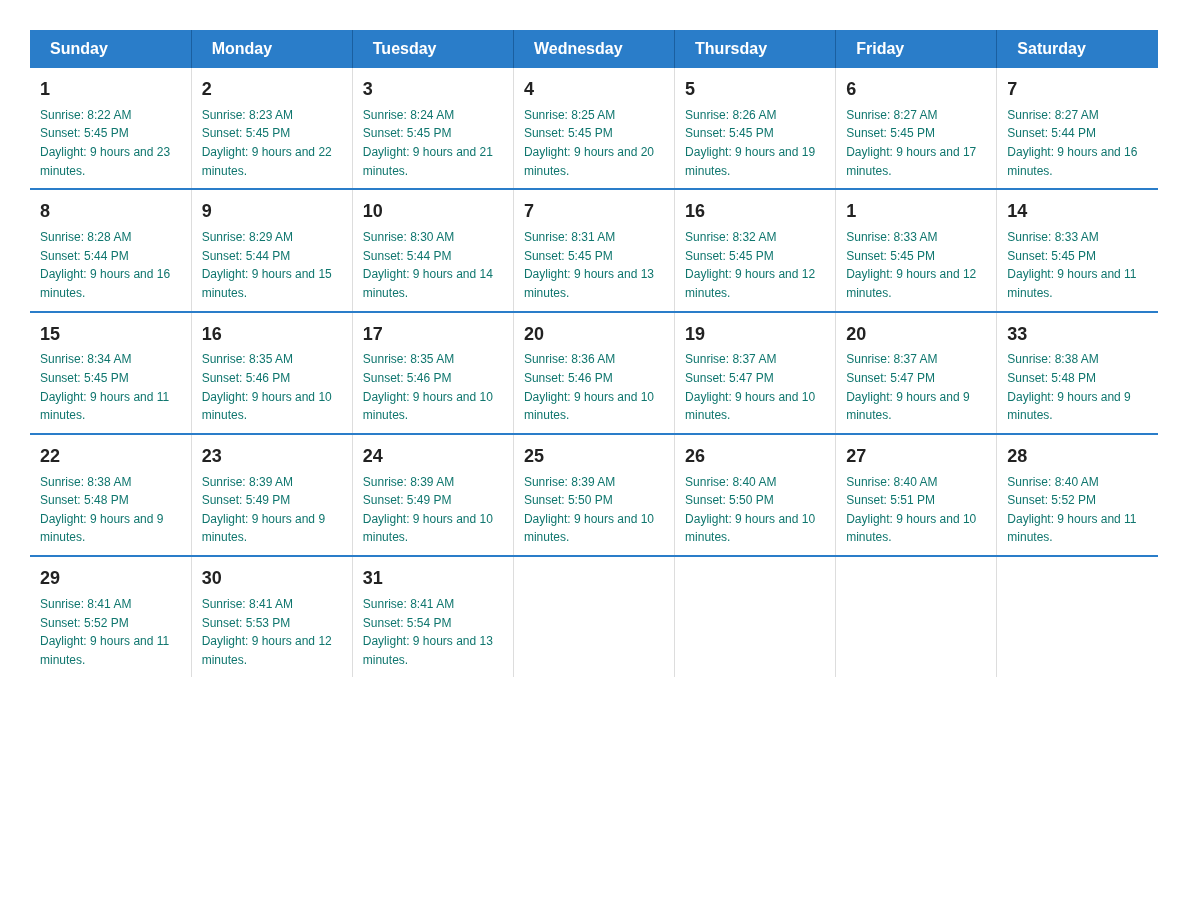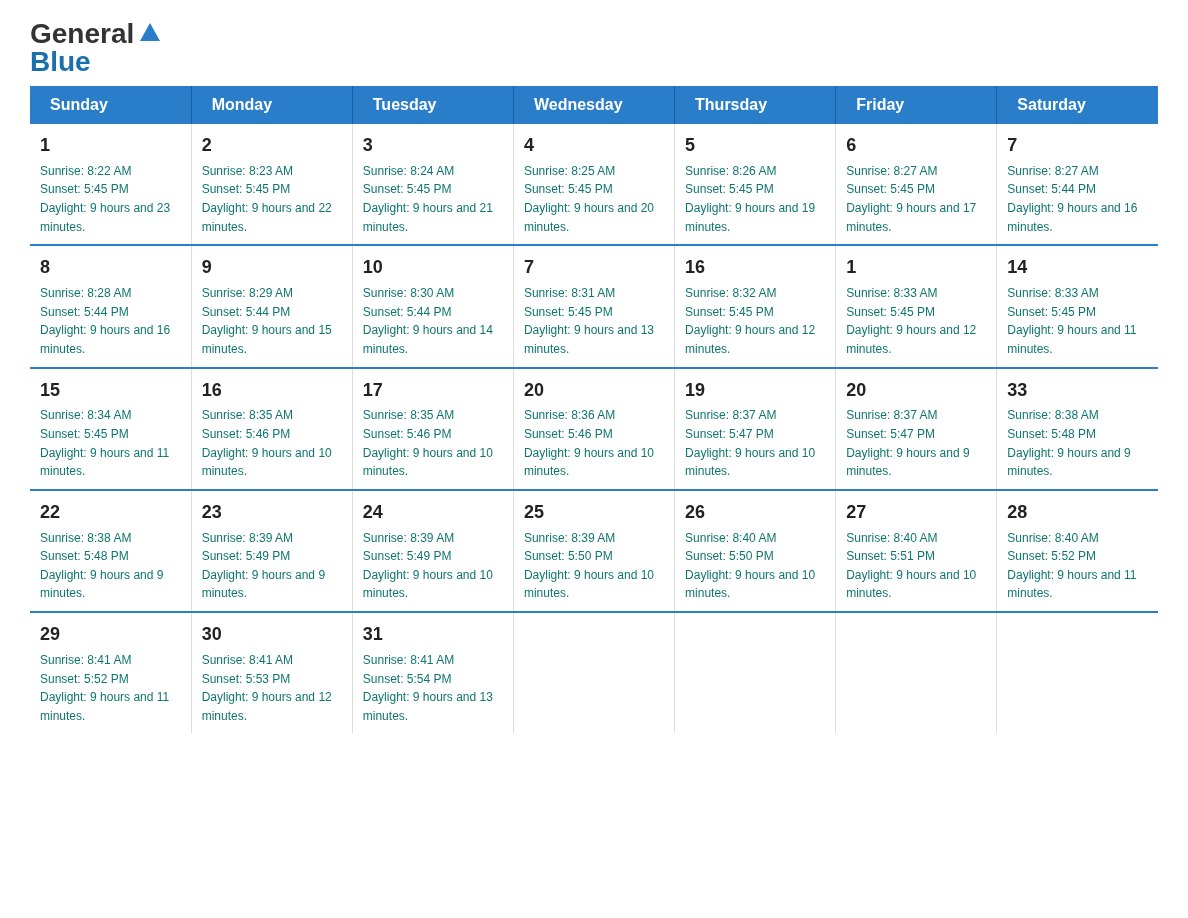--- a/index.html
+++ b/index.html
@@ -92,31 +92,20 @@
     .day-info {
       color: #0f766e;
       font-size: 12px;
     }
     tbody tr:last-child { border-bottom: none; }
   </style>
 </head>
 <body>
 
 <div class="header">
-  <div class="logo">
-    <div style="display:flex;align-items:center;">
-      <span class="logo-general">General</span>
-      <span style="display:inline-block;margin-left:4px;">
-        <svg width="24" height="22" viewBox="0 0 24 22">
-          <polygon points="2,20 22,20 12,2" fill="#2a7dc9"></polygon>
-        </svg>
-      </span>
-    </div>
-    <span class="logo-blue">Blue</span>
-  </div>
 </div>
 
 <table>
   <thead>
     <tr>
     <th>Sunday</th>
         <th>Monday</th>
         <th>Tuesday</th>
         <th>Wednesday</th>
         <th>Thursday</th>

